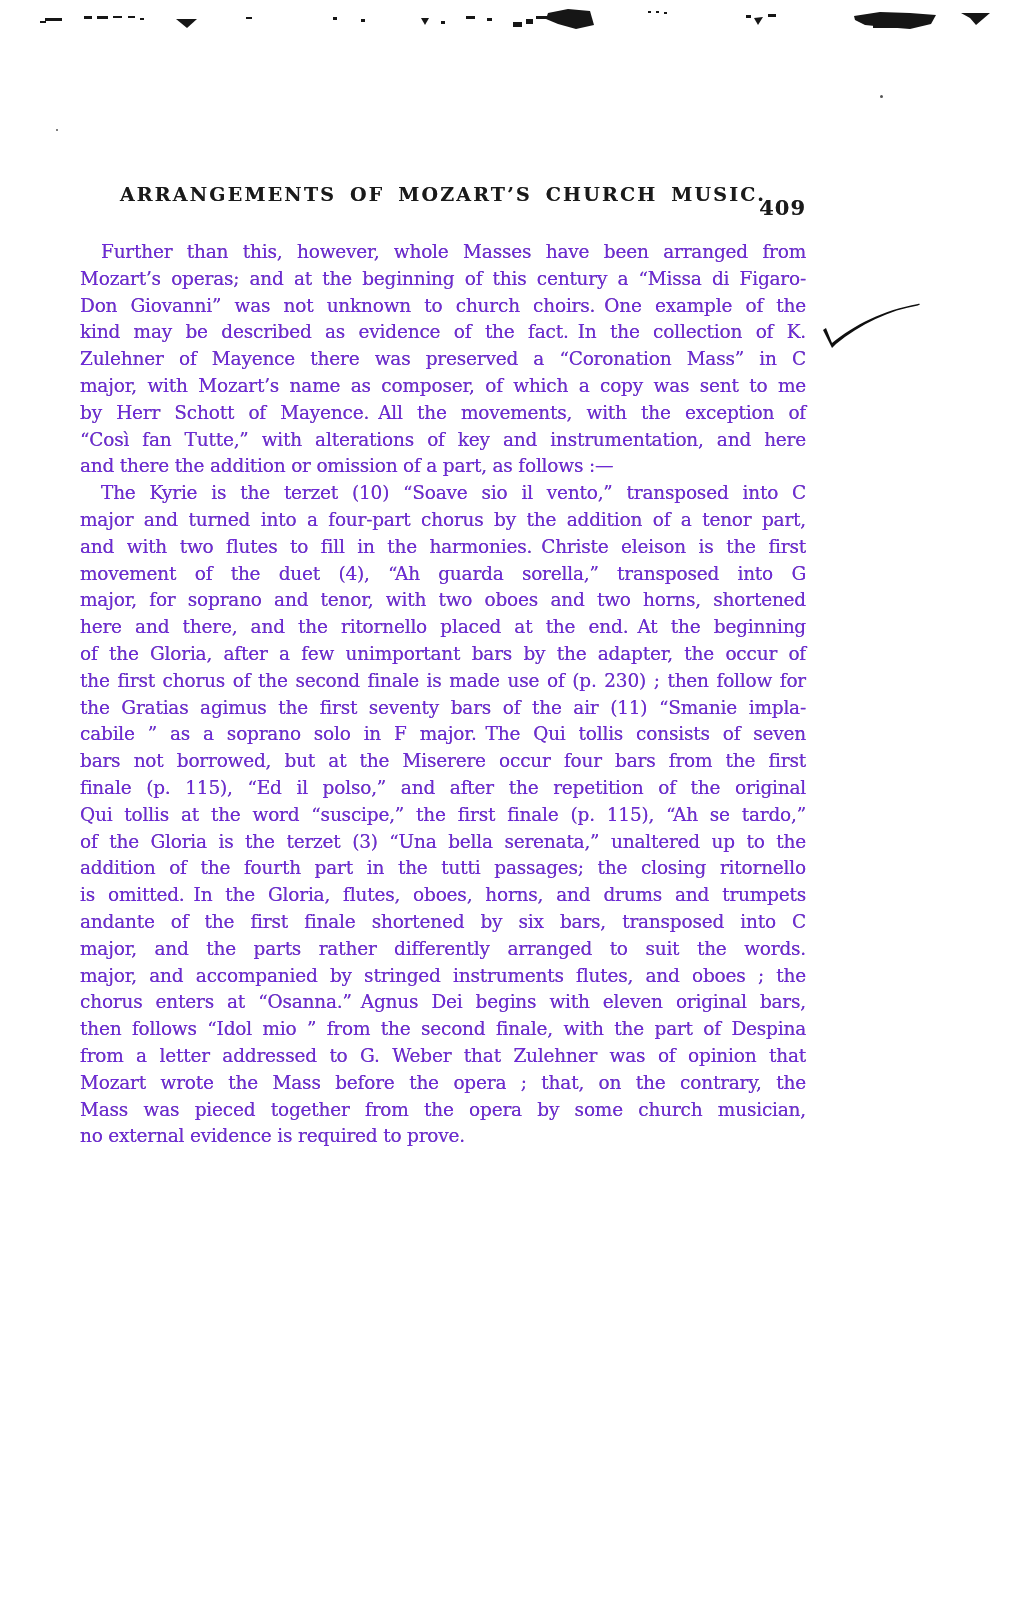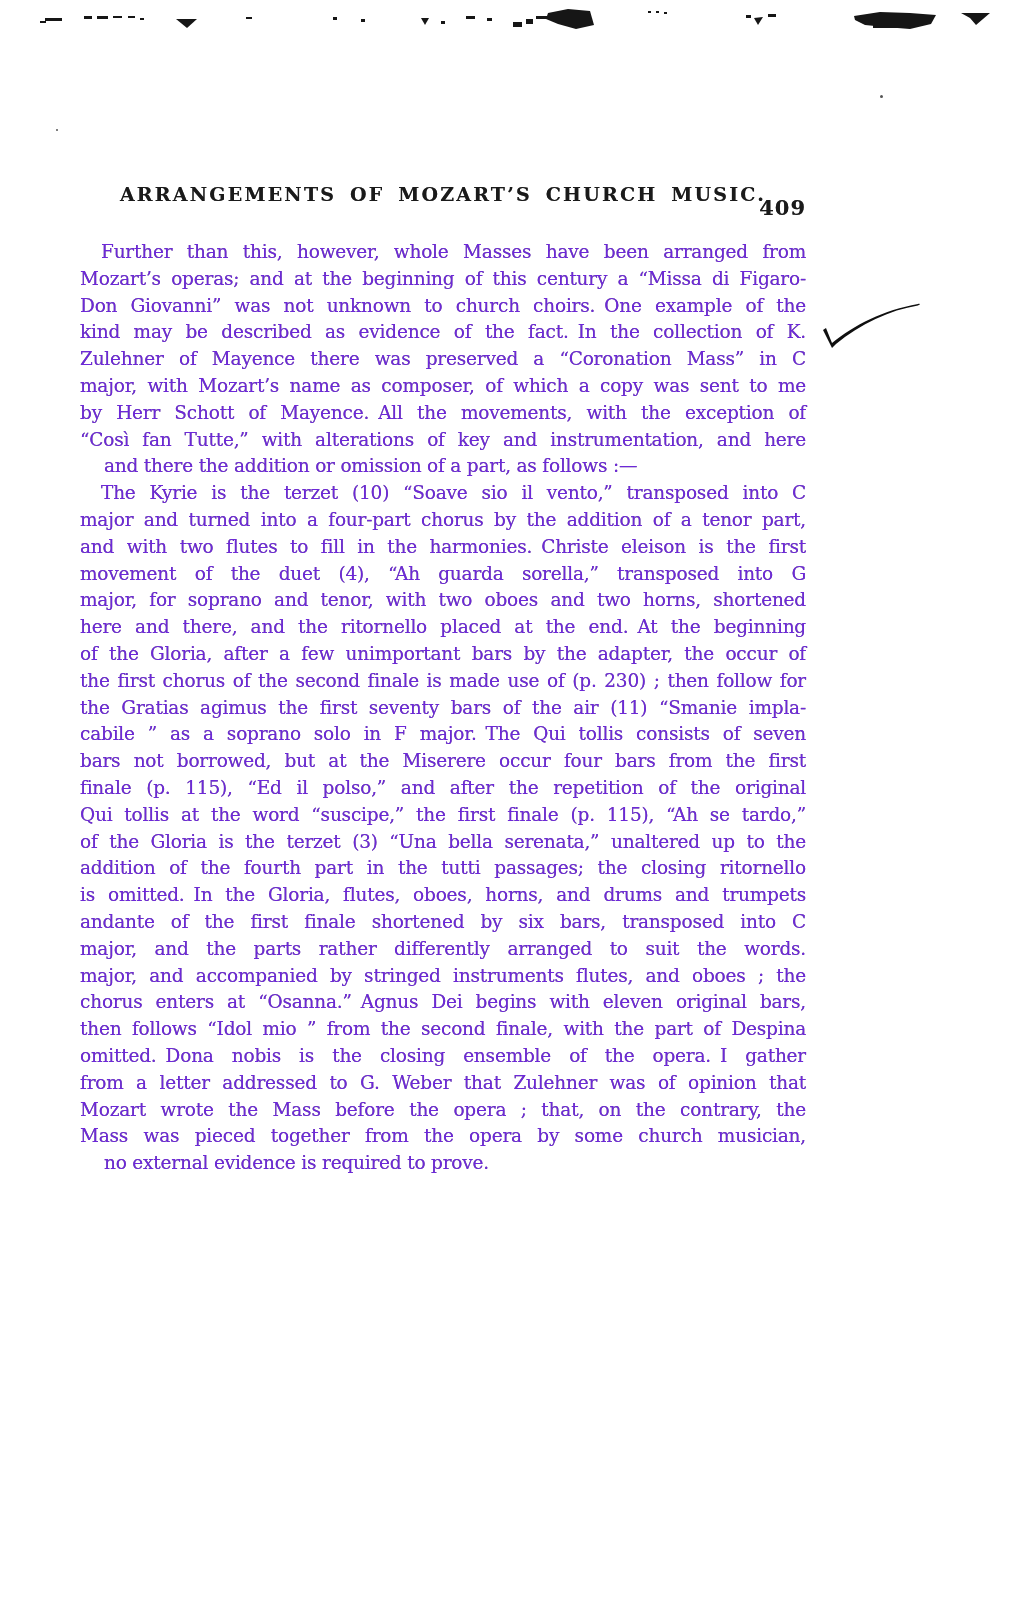--- a/index.html
+++ b/index.html
@@ -66,21 +66,21 @@
   }
   .para { margin: 0; padding: 0; }
   .line {
     text-align: justify;
     text-align-last: justify;
     height: 26.8px;
     overflow: visible;
     white-space: normal;
   }
   .line.first { text-indent: 21px; }
-  .line.last { text-align-last: left; margin-left: 24px; }
+  .line.last { text-align-last: left; }
   .checkmark {
     position: absolute;
     left: 818px;
     top: 298px;
     width: 108px;
     height: 58px;
     display: block;
   }
   .speck {
     position: absolute;
@@ -163,21 +163,20 @@
           <div class="line">finale (p. 115), “Ed il polso,” and after the repetition of the original</div>
           <div class="line">Qui tollis at the word “suscipe,” the first finale (p. 115), “Ah se tardo,”</div>
           <div class="line">of the Gloria is the terzet (3) “Una bella serenata,” unaltered up to the</div>
           <div class="line">addition of the fourth part in the tutti passages; the closing ritornello</div>
           <div class="line">is omitted. In the Gloria, flutes, oboes, horns, and drums and trumpets</div>
           <div class="line">andante of the first finale shortened by six bars, transposed into C</div>
           <div class="line">major, and the parts rather differently arranged to suit the words.</div>
           <div class="line">major, and accompanied by stringed instruments flutes, and oboes ; the</div>
           <div class="line">chorus enters at “Osanna.” Agnus Dei begins with eleven original bars,</div>
           <div class="line">then follows “Idol mio ” from the second finale, with the part of Despina</div>
-          <div class="line">omitted. Dona nobis is the closing ensemble of the opera. I gather</div>
           <div class="line">from a letter addressed to G. Weber that Zulehner was of opinion that</div>
           <div class="line">Mozart wrote the Mass before the opera ; that, on the contrary, the</div>
           <div class="line">Mass was pieced together from the opera by some church musician,</div>
           <div class="line last">no external evidence is required to prove.</div>
         </div>
     </div>
 
   </div>
 
   <svg class="checkmark" viewBox="0 0 108 58" aria-hidden="true">

